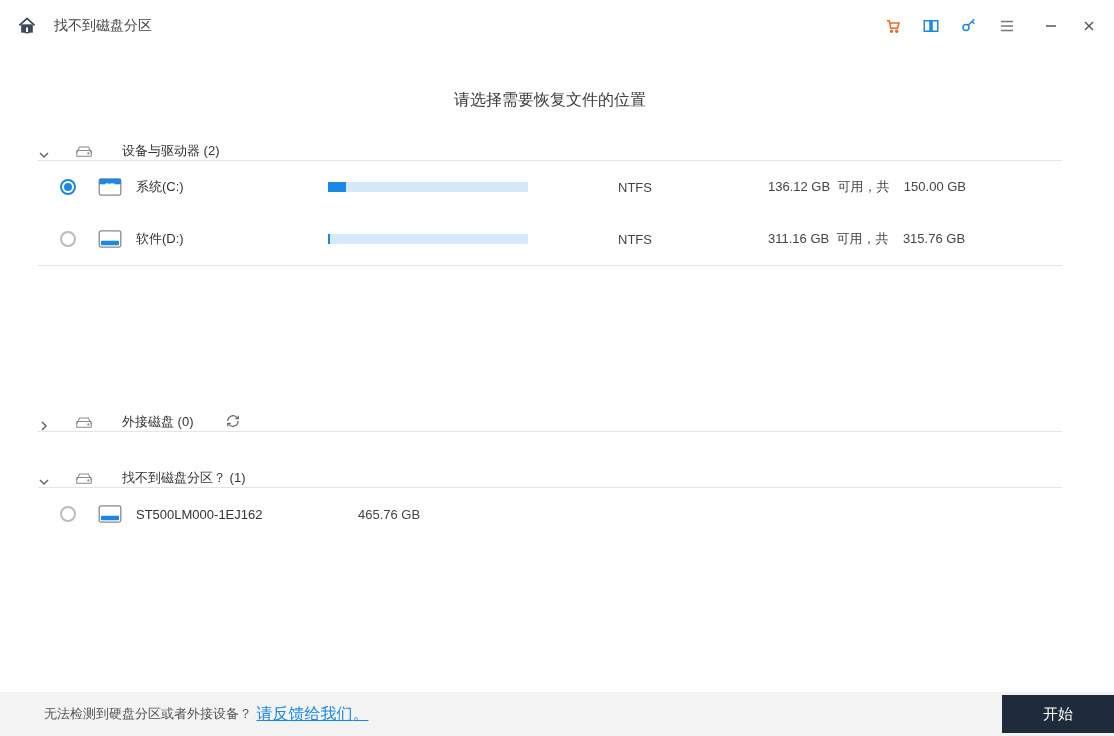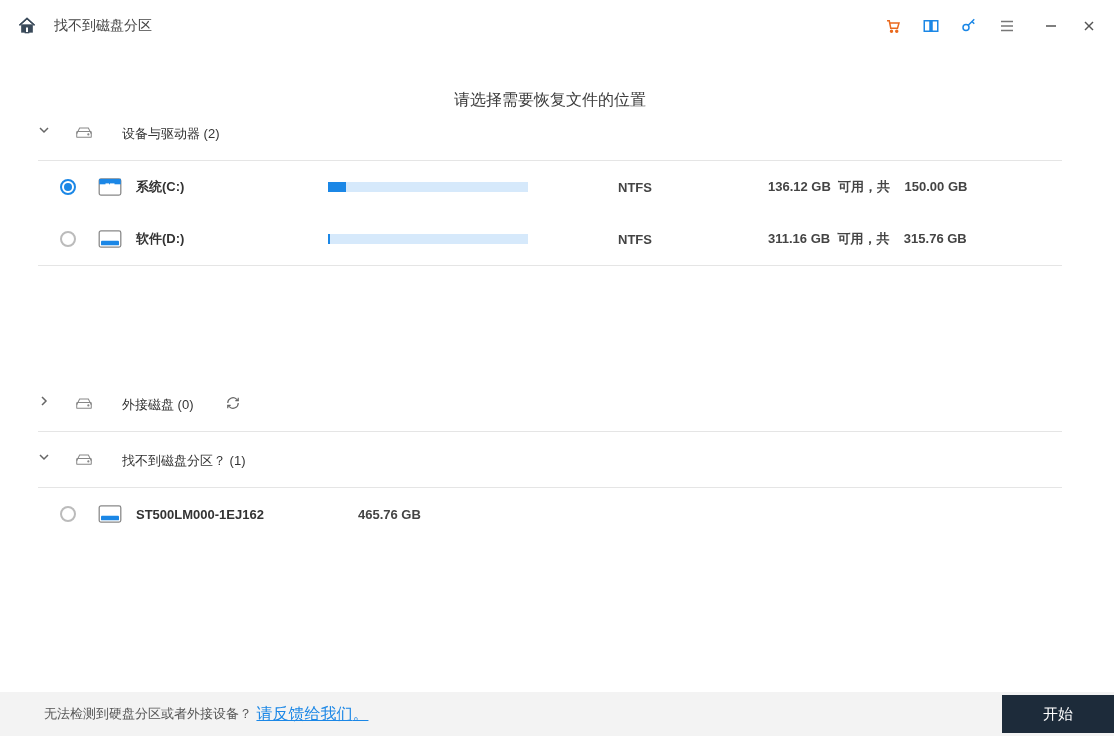--- a/index.html
+++ b/index.html
@@ -15,28 +15,28 @@
   .tb-icon.orange { color: #ea6a1f; }
   .tb-icon.gray { color: #777; }
   .window-ctrl { display: flex; gap: 20px; margin-left: 6px; }
   .window-ctrl .wbtn { cursor: pointer; color: #555; display:flex; align-items:center; justify-content:center; width:18px; height:18px;}
   
   
   .main { padding: 0 14px 0 0; height: calc(736px - 52px - 44px); overflow: hidden; }
   .heading { text-align: center; font-size: 16px; color: #3c3c3c; margin-top: 38px; margin-bottom: 14px; font-weight: 400; }
   
   .section { padding: 0 38px; }
-  .section-header { display: flex; align-items: flex-start; height: 36px; border-bottom: 1px solid #e5e5e5; gap: 26px; cursor: pointer; }
+  .section-header { display: flex; align-items: flex-end; height: 36px; border-bottom: 1px solid #e5e5e5; gap: 26px; cursor: pointer; }
   .section .chevron { width: 12px; display:flex; justify-content:center; color:#666; font-size:10px;}
   .disk-icon-sm { width:16px; height:16px; display:flex; align-items:center; justify-content:center; }
   .section-header .label { font-size: 13px; color: #333; margin-left: 4px; }
   .refresh-icon { margin-left: 6px; font-size: 12px; color:#555;}
   
   .drive-list { border-bottom: 1px solid #e5e5e5; }
-  .drive-row { display: grid; grid-template-columns: 60px 30px 200px 290px 150px 300px; align-items: center; height: 52px; padding-left: 0; font-weight: bold; }
+  .drive-row { display: grid; grid-template-columns: 60px 30px 200px 290px 150px 300px; align-items: center; height: 52px; padding-left: 0; }
   .drive-row .radio { display:flex; justify-content:center; }
   .radio-circle { width:16px; height:16px; border:2px solid #1b87e6; border-radius:50%; display:flex; align-items:center; justify-content:center; }
   .radio-circle.unchecked { border-color:#bbb; }
   .radio-dot { width:8px; height:8px; background:#1b87e6; border-radius:50%; }
   .drive-icon { width:24px; height:18px; }
   .drive-name { font-size:13px; color:#333; padding-left:8px; }
   .progress { width:200px; height:10px; background:#d6e9fb; border-radius:0; position:relative; }
   .progress .fill { height:100%; background:#1b87e6; }
   .fs-type { font-size:13px; color:#444; }
   .size-info { font-size:13px; color:#444; text-align:left; }

